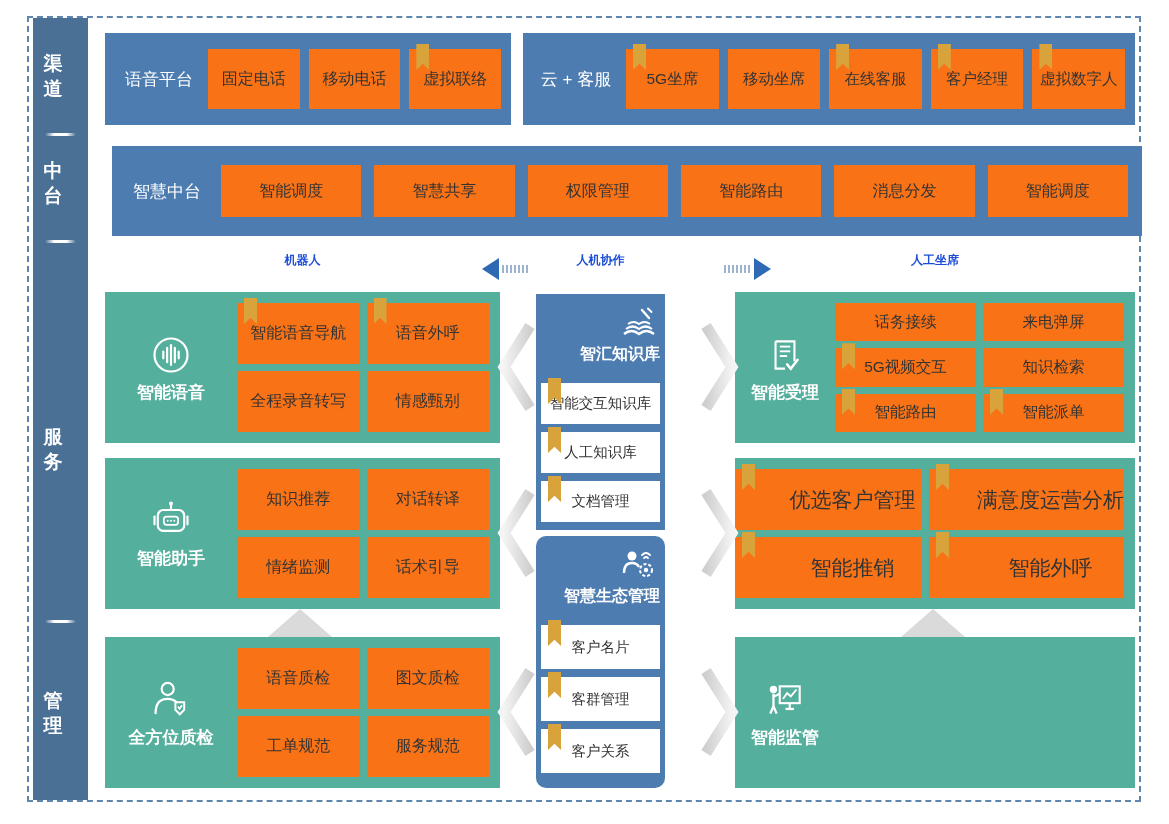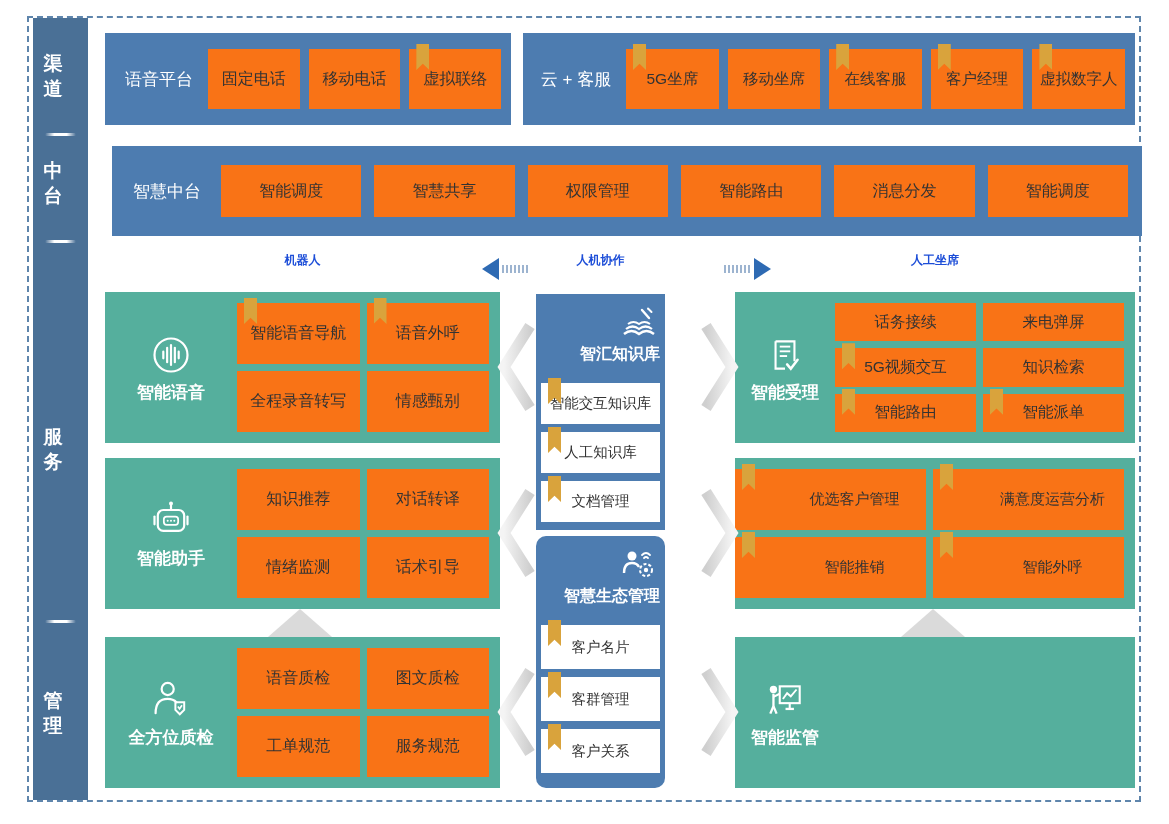--- a/index.html
+++ b/index.html
@@ -43,21 +43,21 @@
   .blue{background:#4d7cb0;}
   .block-head{display:flex;flex-direction:column;align-items:center;justify-content:center;color:#ffffff;}
   .block-head .bname{font-weight:bold;font-size:17px;margin-top:3px;white-space:nowrap;}
   .lblock{left:105px;width:395px;height:151px;padding:11px 11px 11px 0;}
   .lblock .block-head{flex:0 0 132px;}
   .rblock{left:735px;width:400px;height:151px;padding:11px 11px 11px 0;}
   .rblock .block-head{flex:0 0 100px;}
   .grid2{flex:1;display:grid;grid-template-columns:1fr 1fr;gap:7px;}
   .grid3{flex:1;display:grid;grid-template-columns:1fr 1fr;grid-template-rows:1fr 1fr 1fr;gap:7px;}
   .grid3 .tile{font-size:15.5px;}
-  .small-txt .tile{font-size:15px;padding-left:48px;}
+  .small-txt .tile{font-size:21px;padding-left:48px;}
 
   
   .cblock{position:absolute;left:536px;width:129px;display:flex;flex-direction:column;align-items:flex-end;box-sizing:border-box;padding:10px 5px 8px 5px;}
   .cblock .bname{color:#fff;font-weight:bold;font-size:16px;white-space:nowrap;}
   .ctile{position:relative;width:119px;height:44px;margin-top:8px;background:#fff;display:flex;align-items:center;justify-content:center;font-size:14.5px;color:#333;white-space:nowrap;}
   .ctile.gap-top{margin-top:18px;}
 
   
   .bm{position:absolute;left:7px;top:-5px;width:13px;height:26px;background:#d9a33c;
       clip-path:polygon(0 0,100% 0,100% 100%,50% 76%,0 100%);}

